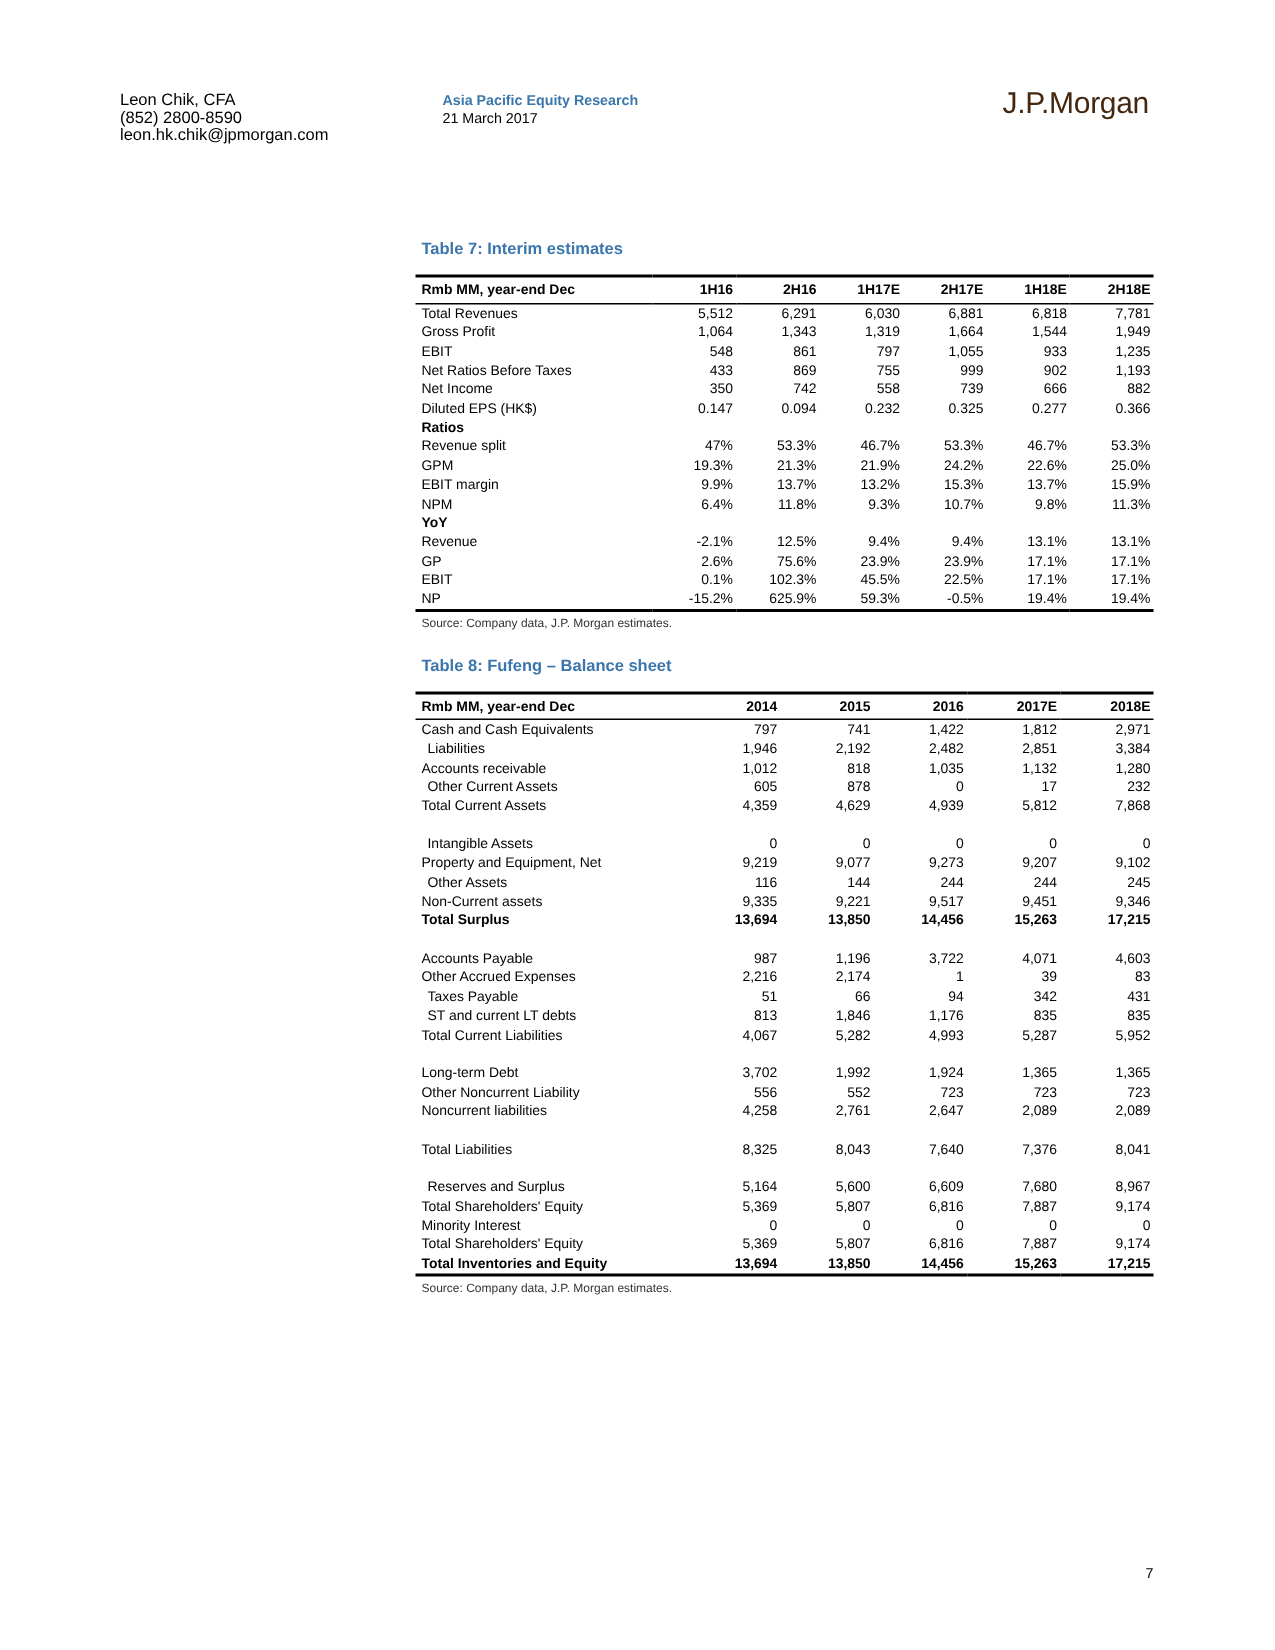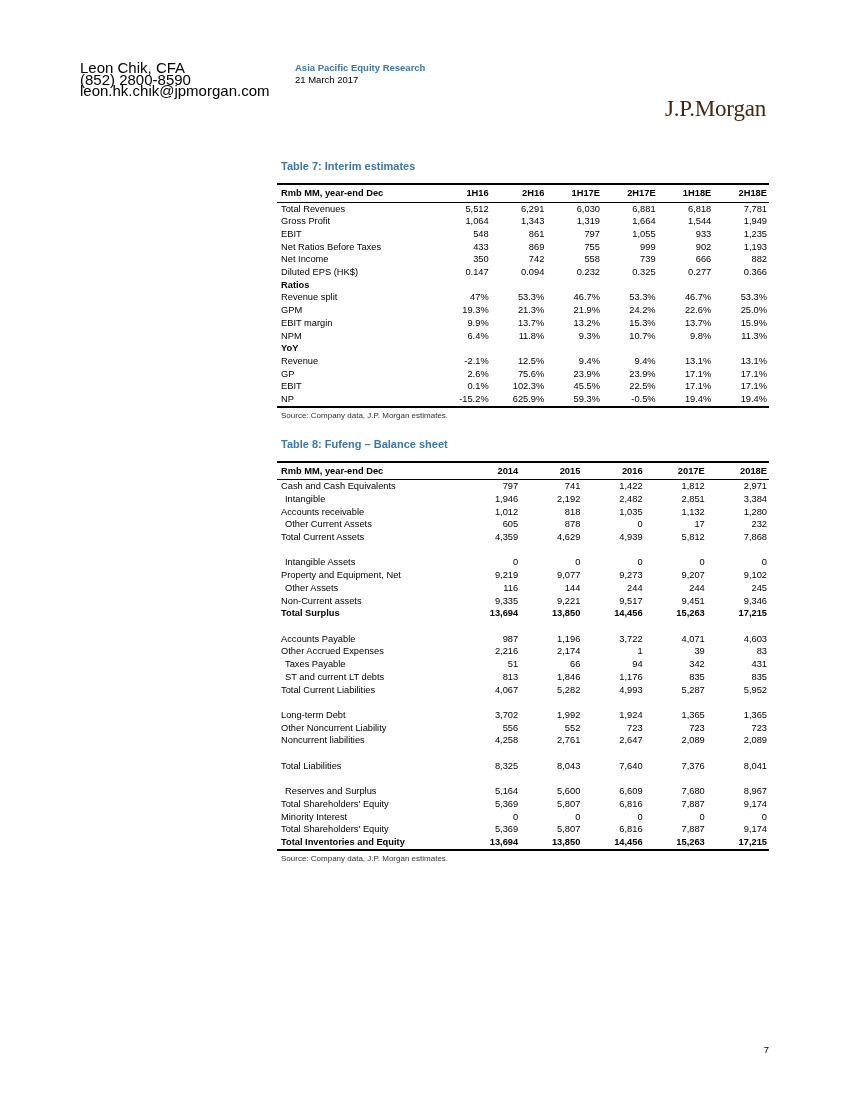--- a/index.html
+++ b/index.html
@@ -13,30 +13,29 @@
   .page{
     position:relative;
     width:850px;height:1100px;
     background:#ffffff;
     font-family:"Liberation Sans","DejaVu Sans",sans-serif;
     color:var(--ink);
     overflow:hidden;
   }
 
   
-  .analyst-block{position:absolute;left:80px;top:62px;font-size:15px;line-height:11.5px;}
+  .analyst-block{position:absolute;left:80px;top:62px;font-size:11px;line-height:11.5px;}
   .division-block{position:absolute;left:295px;top:62px;font-size:9.5px;line-height:11.5px;}
   .division{color:var(--blue);font-weight:bold;}
   .logo{
     position:absolute;right:84px;top:56px;
-    font-family:Liberation Serif, serif;
-    font-size:23px;line-height:26px;
+    font-family:Liberation Sans, sans-serif;
+    font-size:20px;line-height:26px;
     color:var(--logo-brown);
     letter-spacing:-0.2px;
-    margin-top:40px;
   }
 
   
   .content{position:absolute;left:277px;top:160px;width:492px;}
   .table-title{
     margin:0 0 10px 0;padding-left:4px;
     font-size:11px;line-height:13px;font-weight:bold;color:var(--blue);
   }
   .table-section{margin-bottom:17px;}
   table.data-table{
@@ -266,21 +265,21 @@
           <tbody>
             <tr>
               <td class="label">Cash and Cash Equivalents</td>
               <td>797</td>
               <td>741</td>
               <td>1,422</td>
               <td>1,812</td>
               <td>2,971</td>
             </tr>
             <tr>
-              <td class="label indent">Intangible</td>
+              <td class="label indent">Liabilities</td>
               <td>1,946</td>
               <td>2,192</td>
               <td>2,482</td>
               <td>2,851</td>
               <td>3,384</td>
             </tr>
             <tr>
               <td class="label">Accounts receivable</td>
               <td>1,012</td>
               <td>818</td>

